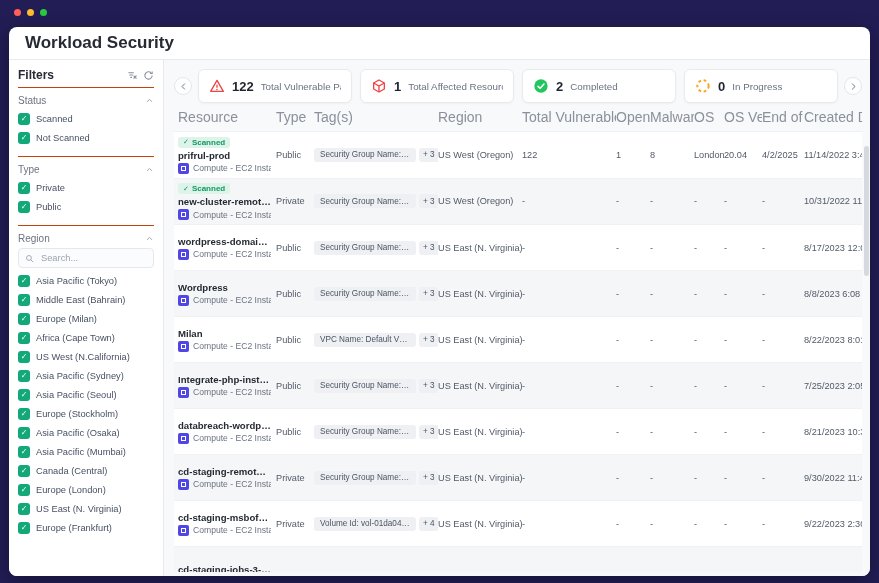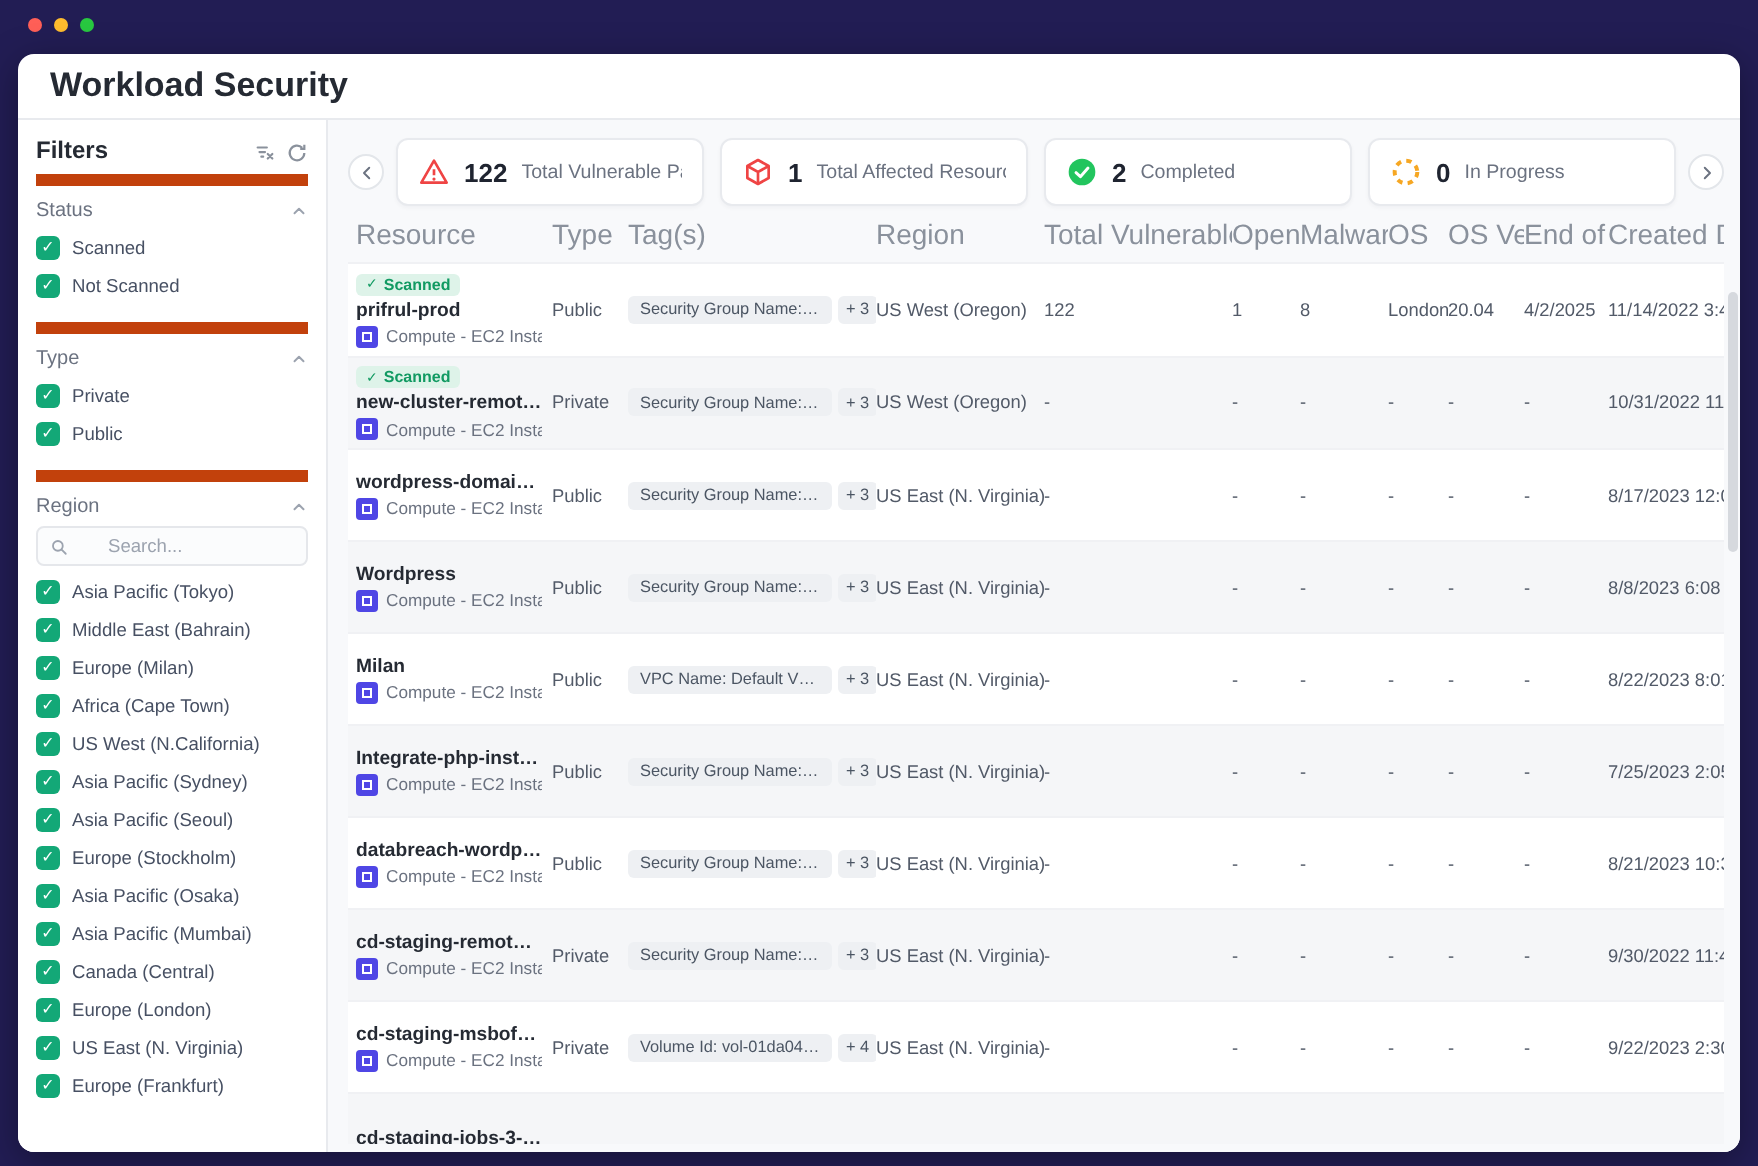--- a/index.html
+++ b/index.html
@@ -10,32 +10,32 @@
   .dot.red{background:#ff5f57;}
   .dot.yellow{background:#febc2e;}
   .dot.green{background:#28c840;}
   .window{position:absolute;left:9px;right:9px;top:27px;bottom:7px;background:#fff;border-radius:8px;overflow:hidden;display:flex;flex-direction:column;box-shadow:0 4px 18px rgba(0,0,0,.35);}
   .titlebar{height:32px;flex:0 0 auto;display:flex;align-items:center;padding:0 16px;border-bottom:1px solid #e8eaee;}
   .titlebar span{font-weight:bold;font-size:17px;color:#252a33;}
   .content{flex:1;display:flex;min-height:0;position:relative;}
 
   
   .sidebar{width:136px;flex:0 0 auto;border-right:1px solid #e8eaee;padding:8px 9px;overflow:hidden;background:#fff;}
-  .sidebar-head{display:flex;justify-content:space-between;align-items:flex-end;margin-bottom:5px;}
+  .sidebar-head{display:flex;justify-content:space-between;align-items:center;margin-bottom:5px;}
   .sidebar-title{font-weight:bold;font-size:12px;color:#252a33;}
   .sb-icons{display:flex;align-items:center;gap:5px;}
   .sb-icons svg{width:11px;height:11px;cursor:pointer;}
-  .fsec{border-top:6px solid #c2410c;padding:7px 0 5px;}
+  .fsec{border-top:1px solid #c2410c;padding:7px 0 5px;}
   .fsec-head{display:flex;justify-content:space-between;align-items:center;color:#6b7280;font-size:10px;margin-bottom:4px;cursor:pointer;}
   .fsec-head svg{width:9px;height:9px;}
   .fitem{display:flex;align-items:center;gap:6px;margin:7px 0;cursor:pointer;}
   .cbx{width:12px;height:12px;background:#13a877;border-radius:3px;color:#fff;font-size:8px;line-height:12px;text-align:center;flex:0 0 auto;}
   .cbx::after{content:"\2713";}
   .fitem-label{font-size:9.3px;color:#475063;white-space:nowrap;overflow:hidden;text-overflow:ellipsis;}
-  .fsearch{display:flex;align-items:center;gap:18px;border:1px solid #e5e7eb;border-radius:4px;padding:3px 6px;margin:3px 0 4px;background:#fbfcfd;}
+  .fsearch{display:flex;align-items:center;gap:5px;border:1px solid #e5e7eb;border-radius:4px;padding:3px 6px;margin:3px 0 4px;background:#fbfcfd;}
   .fsearch svg{width:9px;height:9px;flex:0 0 auto;}
   .fsearch input{border:0;outline:0;background:transparent;font-size:9.3px;width:100%;color:#374151;font-family:inherit;}
   .fsearch input::placeholder{color:#9ca3af;}
 
   
   .main{flex:1;min-width:0;background:#f8f9fb;padding:9px 8px 4px 10px;display:flex;flex-direction:column;overflow:hidden;}
   .cards-row{display:flex;align-items:center;gap:6px;flex:0 0 auto;}
   .car-btn{width:18px;height:18px;border-radius:50%;border:1px solid #e3e6ea;background:#fff;display:flex;align-items:center;justify-content:center;padding:0;flex:0 0 auto;cursor:pointer;}
   .car-btn svg{width:9px;height:9px;}
   .cards{display:flex;gap:8px;flex:1;min-width:0;}

